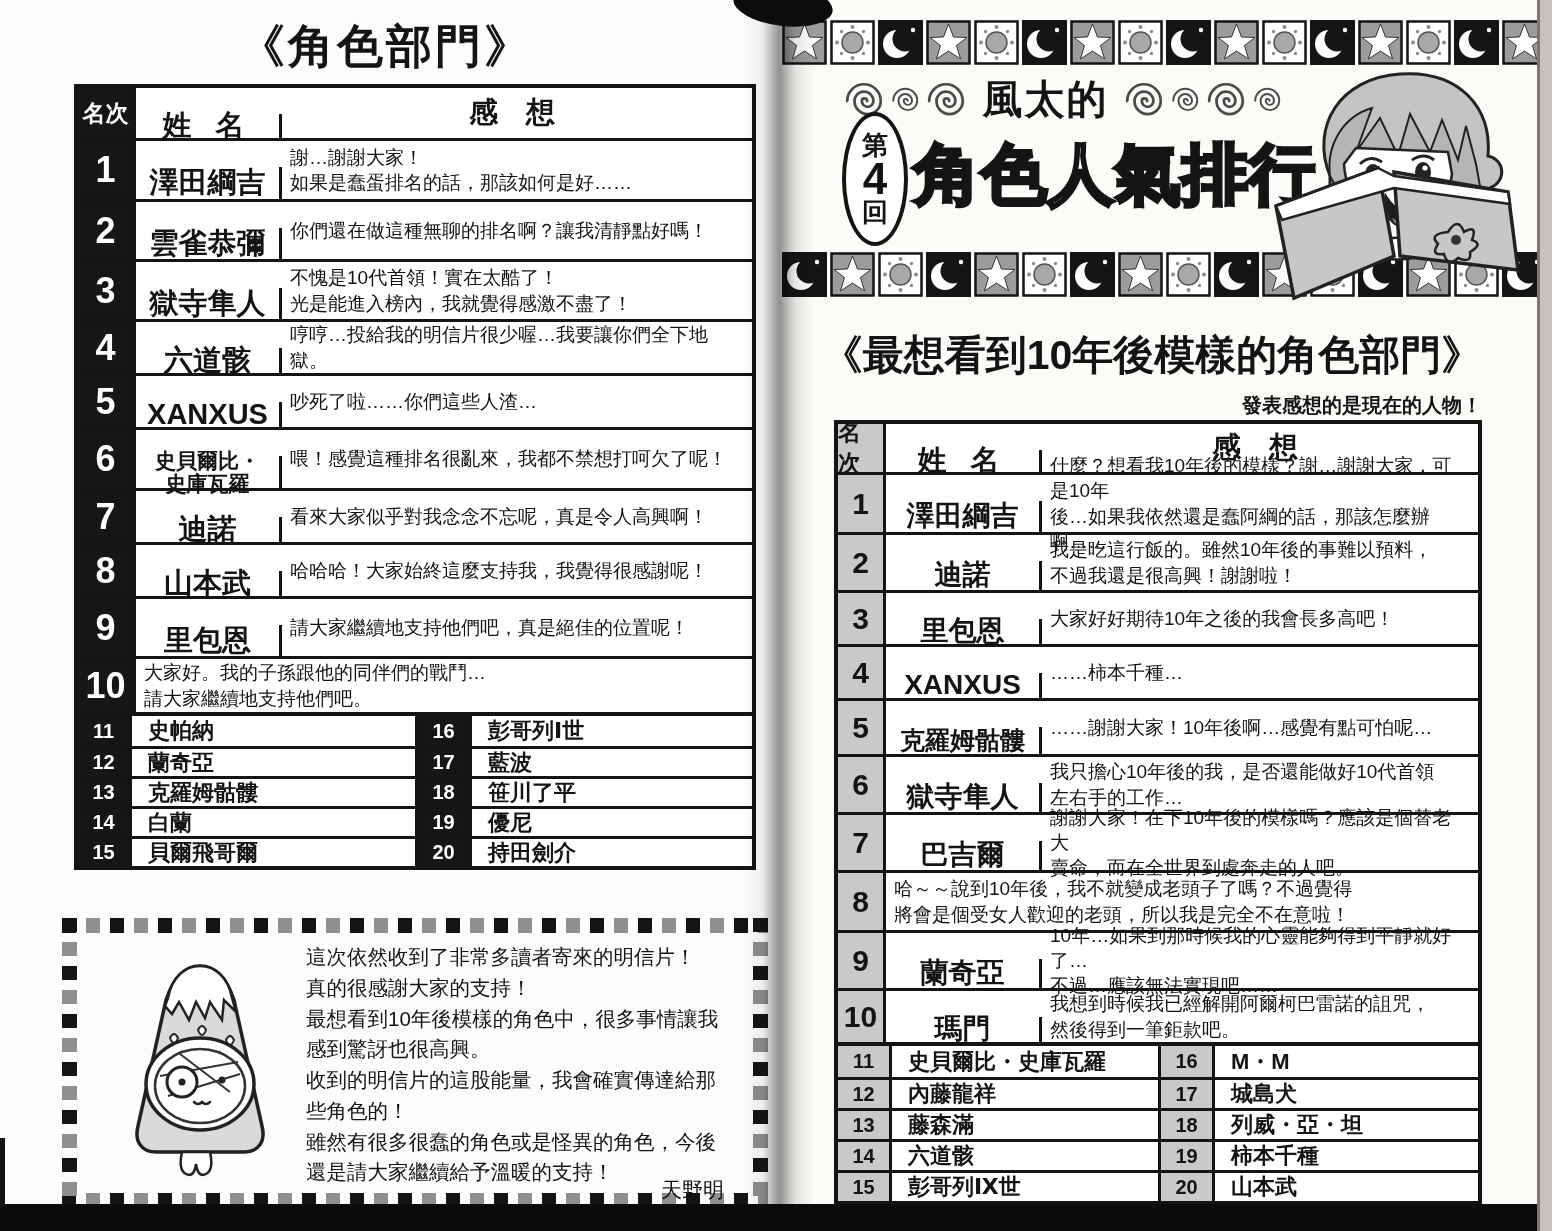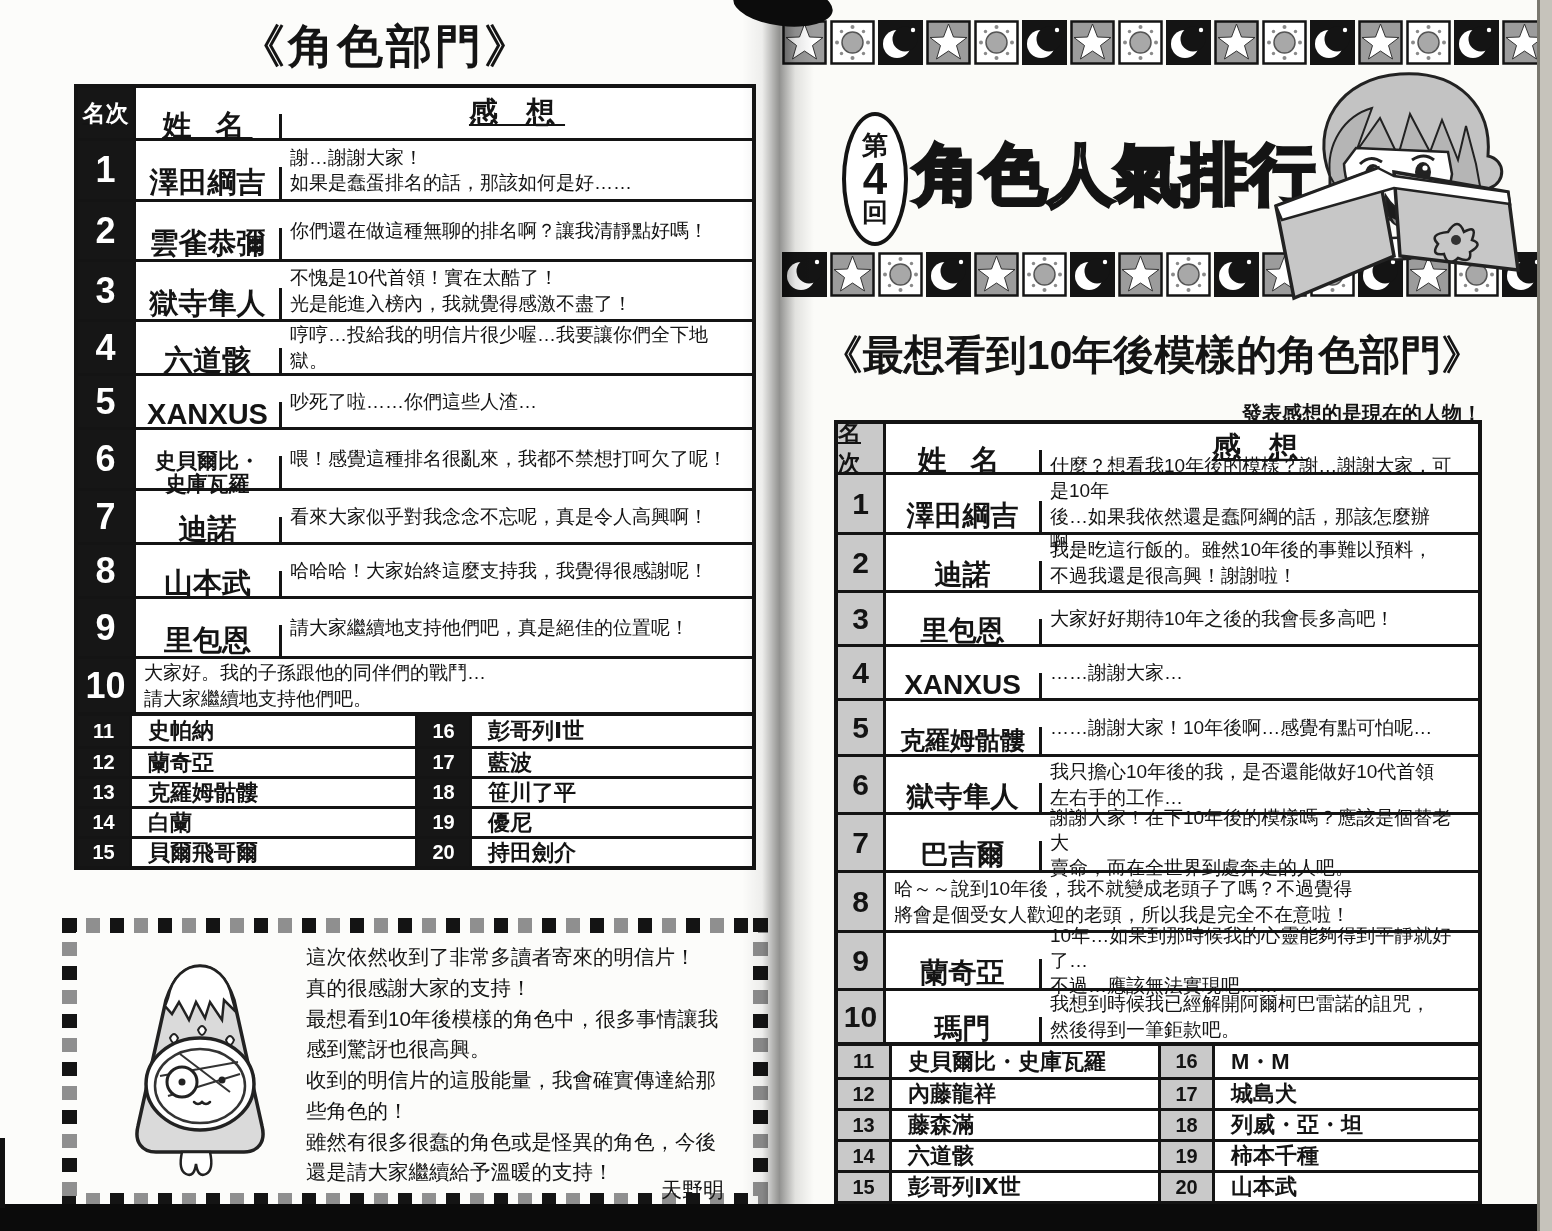--- a/index.html
+++ b/index.html
@@ -16,21 +16,21 @@
   .bottom-bar{position:absolute;left:0;top:1204px;width:1544px;height:27px;background:#0b0b0b;z-index:7;}
   .left-edge-sliver{position:absolute;left:0;top:1138px;width:5px;height:70px;background:#111;z-index:7;}
   .right-edge-line{position:absolute;left:1537px;top:0;width:3px;height:1231px;background:#7a786f;z-index:8;}
   .right-edge-strip{position:absolute;left:1540px;top:0;width:12px;height:1231px;background:#c6c3bb;z-index:8;}
 
   
   .lp-title{position:absolute;left:0;top:16px;width:772px;text-align:center;
             font-size:46px;font-weight:bold;letter-spacing:3px;}
   .tbl{position:absolute;border:4px solid #141414;background:#fff;}
   .trow{display:flex;border-top:3px solid #141414;}
-  .trow:first-child{border-top:none;text-decoration:underline;}
+  .trow:first-child{border-top:none;}
   .c-rank{display:flex;align-items:center;justify-content:center;border-right:3px solid #141414;
           font-weight:bold;flex:0 0 auto;}
   .c-name{display:flex;align-items:center;justify-content:center;border-right:3px solid #141414;
           font-weight:bold;text-align:center;white-space:pre-line;line-height:1.1;flex:0 0 auto;margin-top:26px;}
   .c-comment{flex:1;display:flex;align-items:center;padding:3px 8px;white-space:pre-line;
              font-size:19px;line-height:1.33;}
   .dark-rank{background:#161616;color:#fff;}
   .gray-rank{background:#c9c9c9;color:#141414;}
   .hdr .c-rank{font-size:23px;}
   .hdr .c-name{font-size:29px;letter-spacing:8px;}
@@ -63,21 +63,21 @@
   .series-label{font-size:40px;font-weight:bold;letter-spacing:2px;margin:0 10px;white-space:nowrap;}
   .badge{position:absolute;left:70px;top:112px;width:66px;height:134px;border:4px solid #141414;border-radius:50%;
          background:#fff;display:flex;flex-direction:column;align-items:center;justify-content:center;line-height:.95;z-index:2;}
   .badge span{font-weight:bold;font-size:26px;}
   .badge span.big{font-size:44px;}
   .big-title{position:absolute;left:142px;top:130px;width:400px;font-size:66px;font-weight:900;white-space:nowrap;
              color:#fff;-webkit-text-stroke:3.5px #141414;letter-spacing:1px;z-index:2;}
   .fuuta{position:absolute;left:488px;top:56px;width:272px;height:258px;z-index:3;}
   .section-title{position:absolute;left:0;top:328px;width:760px;text-align:center;
                  font-size:41px;font-weight:900;letter-spacing:0px;}
-  .subnote{position:absolute;left:0;top:392px;width:710px;text-align:right;font-size:20px;font-weight:bold;margin-top:8px;}
+  .subnote{position:absolute;left:0;top:392px;width:710px;text-align:right;font-size:20px;font-weight:bold;}
 </style>
 </head>
 <body>
 
 <div class="canvas">
 
   <div class="page page-left">
     <div class="lp-title">《角色部門》</div>
 
     <div class="tbl" id="left-table" style="left:74px;top:84px;width:682px;">
@@ -473,20 +473,44 @@
             </g>
           </svg></span>
         <span class="sq"><svg viewBox="0 0 45 45" width="45" height="45">
     <rect x="0" y="0" width="45" height="45" fill="#141414"></rect>
     <circle cx="19" cy="24" r="14" fill="#ffffff"></circle>
     <circle cx="27" cy="19" r="12.5" fill="#141414"></circle>
     <circle cx="35" cy="10" r="2.2" fill="#ffffff"></circle>
           </svg></span>
       </div>
 
+    <div class="fuuta-head" id="fuuta-head">
+        <svg viewBox="0 0 40 40" width="42" height="42">
+    <path d="M3,21 a16,16 0 1 1 32,0 a12.5,12.5 0 1 1 -25,0 a9,9 0 1 1 18,0 a5.5,5.5 0 1 1 -11,0 a2.5,2.5 0 1 1 5,0" fill="none" stroke="#4a4a4a" stroke-width="2.6" stroke-linecap="round"></path>
+        </svg>
+        <svg viewBox="0 0 40 40" width="30" height="30">
+    <path d="M3,21 a16,16 0 1 1 32,0 a12.5,12.5 0 1 1 -25,0 a9,9 0 1 1 18,0 a5.5,5.5 0 1 1 -11,0 a2.5,2.5 0 1 1 5,0" fill="none" stroke="#4a4a4a" stroke-width="2.6" stroke-linecap="round"></path>
+        </svg>
+        <svg viewBox="0 0 40 40" width="42" height="42">
+    <path d="M3,21 a16,16 0 1 1 32,0 a12.5,12.5 0 1 1 -25,0 a9,9 0 1 1 18,0 a5.5,5.5 0 1 1 -11,0 a2.5,2.5 0 1 1 5,0" fill="none" stroke="#4a4a4a" stroke-width="2.6" stroke-linecap="round"></path>
+        </svg>
+        <span class="series-label">風太的</span>
+        <svg viewBox="0 0 40 40" width="42" height="42">
+    <path d="M3,21 a16,16 0 1 1 32,0 a12.5,12.5 0 1 1 -25,0 a9,9 0 1 1 18,0 a5.5,5.5 0 1 1 -11,0 a2.5,2.5 0 1 1 5,0" fill="none" stroke="#4a4a4a" stroke-width="2.6" stroke-linecap="round"></path>
+        </svg>
+        <svg viewBox="0 0 40 40" width="30" height="30">
+    <path d="M3,21 a16,16 0 1 1 32,0 a12.5,12.5 0 1 1 -25,0 a9,9 0 1 1 18,0 a5.5,5.5 0 1 1 -11,0 a2.5,2.5 0 1 1 5,0" fill="none" stroke="#4a4a4a" stroke-width="2.6" stroke-linecap="round"></path>
+        </svg>
+        <svg viewBox="0 0 40 40" width="42" height="42">
+    <path d="M3,21 a16,16 0 1 1 32,0 a12.5,12.5 0 1 1 -25,0 a9,9 0 1 1 18,0 a5.5,5.5 0 1 1 -11,0 a2.5,2.5 0 1 1 5,0" fill="none" stroke="#4a4a4a" stroke-width="2.6" stroke-linecap="round"></path>
+        </svg>
+        <svg viewBox="0 0 40 40" width="30" height="30">
+    <path d="M3,21 a16,16 0 1 1 32,0 a12.5,12.5 0 1 1 -25,0 a9,9 0 1 1 18,0 a5.5,5.5 0 1 1 -11,0 a2.5,2.5 0 1 1 5,0" fill="none" stroke="#4a4a4a" stroke-width="2.6" stroke-linecap="round"></path>
+        </svg>
+      </div>
 
     <div class="badge" id="round-badge">
         <span class="">第</span>
         <span class="big">4</span>
         <span class="">回</span>
       </div>
     <div class="big-title">角色人氣排行</div>
 
     <svg class="fuuta" viewBox="0 0 272 258">
       <path d="M70,120 C50,70 80,22 140,18 C200,14 232,52 228,100 C246,104 246,126 230,132 L220,150 L70,150 Z" fill="#c3c3c3" stroke="#222" stroke-width="3"></path>
@@ -530,21 +554,21 @@
 不過我還是很高興！謝謝啦！</div>
         </div>
         <div class="trow" style="height:54px">
       <div class="c-rank gray-rank" style="width:48px;font-size:30px">3</div>
       <div class="c-name" style="width:156px;font-size:28px">里包恩</div>
       <div class="c-comment">大家好好期待10年之後的我會長多高吧！</div>
         </div>
         <div class="trow" style="height:54px">
       <div class="c-rank gray-rank" style="width:48px;font-size:30px">4</div>
       <div class="c-name" style="width:156px;font-size:28px">XANXUS</div>
-      <div class="c-comment">……謝謝大家…</div>
+      <div class="c-comment">……柿本千種…</div>
         </div>
         <div class="trow" style="height:56px">
       <div class="c-rank gray-rank" style="width:48px;font-size:30px">5</div>
       <div class="c-name" style="width:156px;font-size:25px">克羅姆骷髏</div>
       <div class="c-comment">……謝謝大家！10年後啊…感覺有點可怕呢…</div>
         </div>
         <div class="trow" style="height:58px">
       <div class="c-rank gray-rank" style="width:48px;font-size:30px">6</div>
       <div class="c-name" style="width:156px;font-size:28px">獄寺隼人</div>
       <div class="c-comment">我只擔心10年後的我，是否還能做好10代首領

